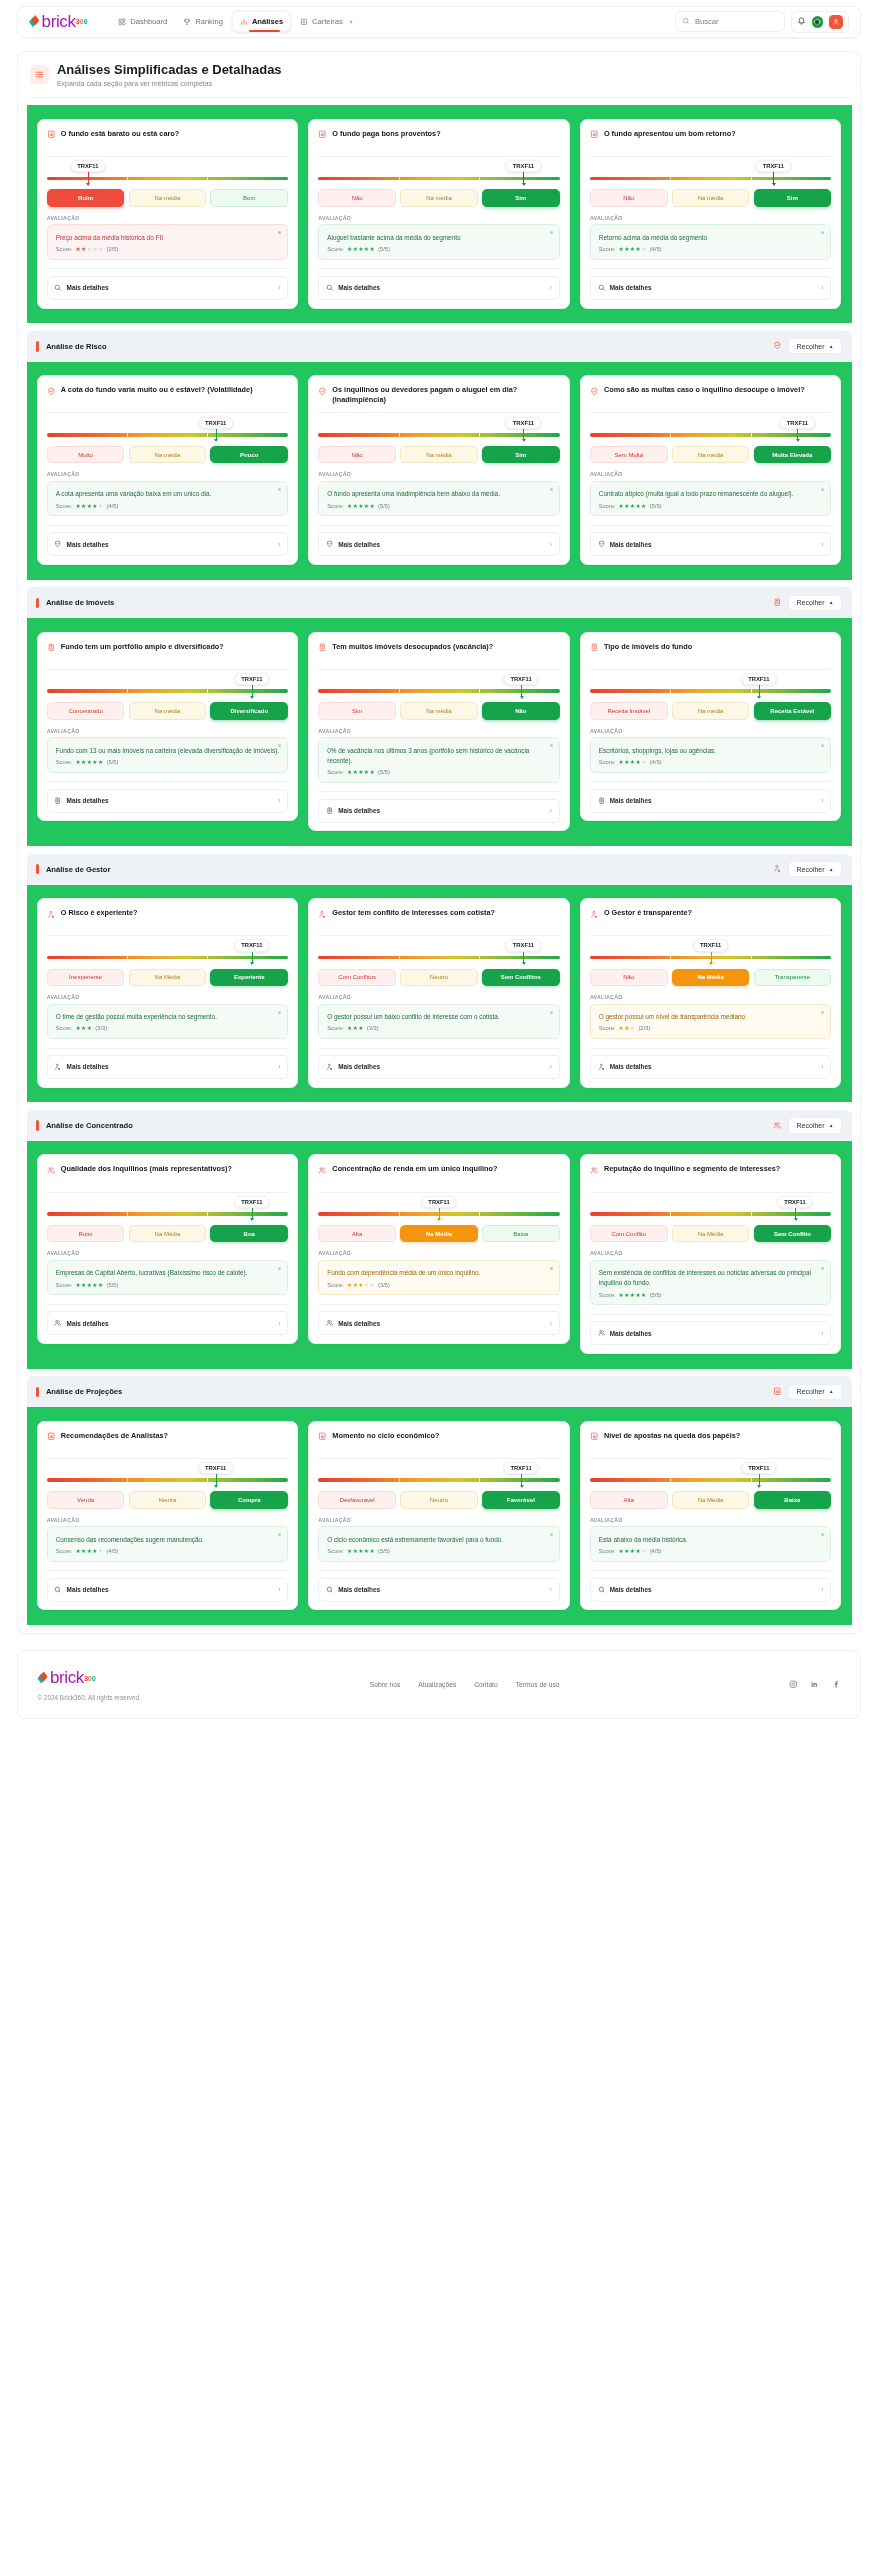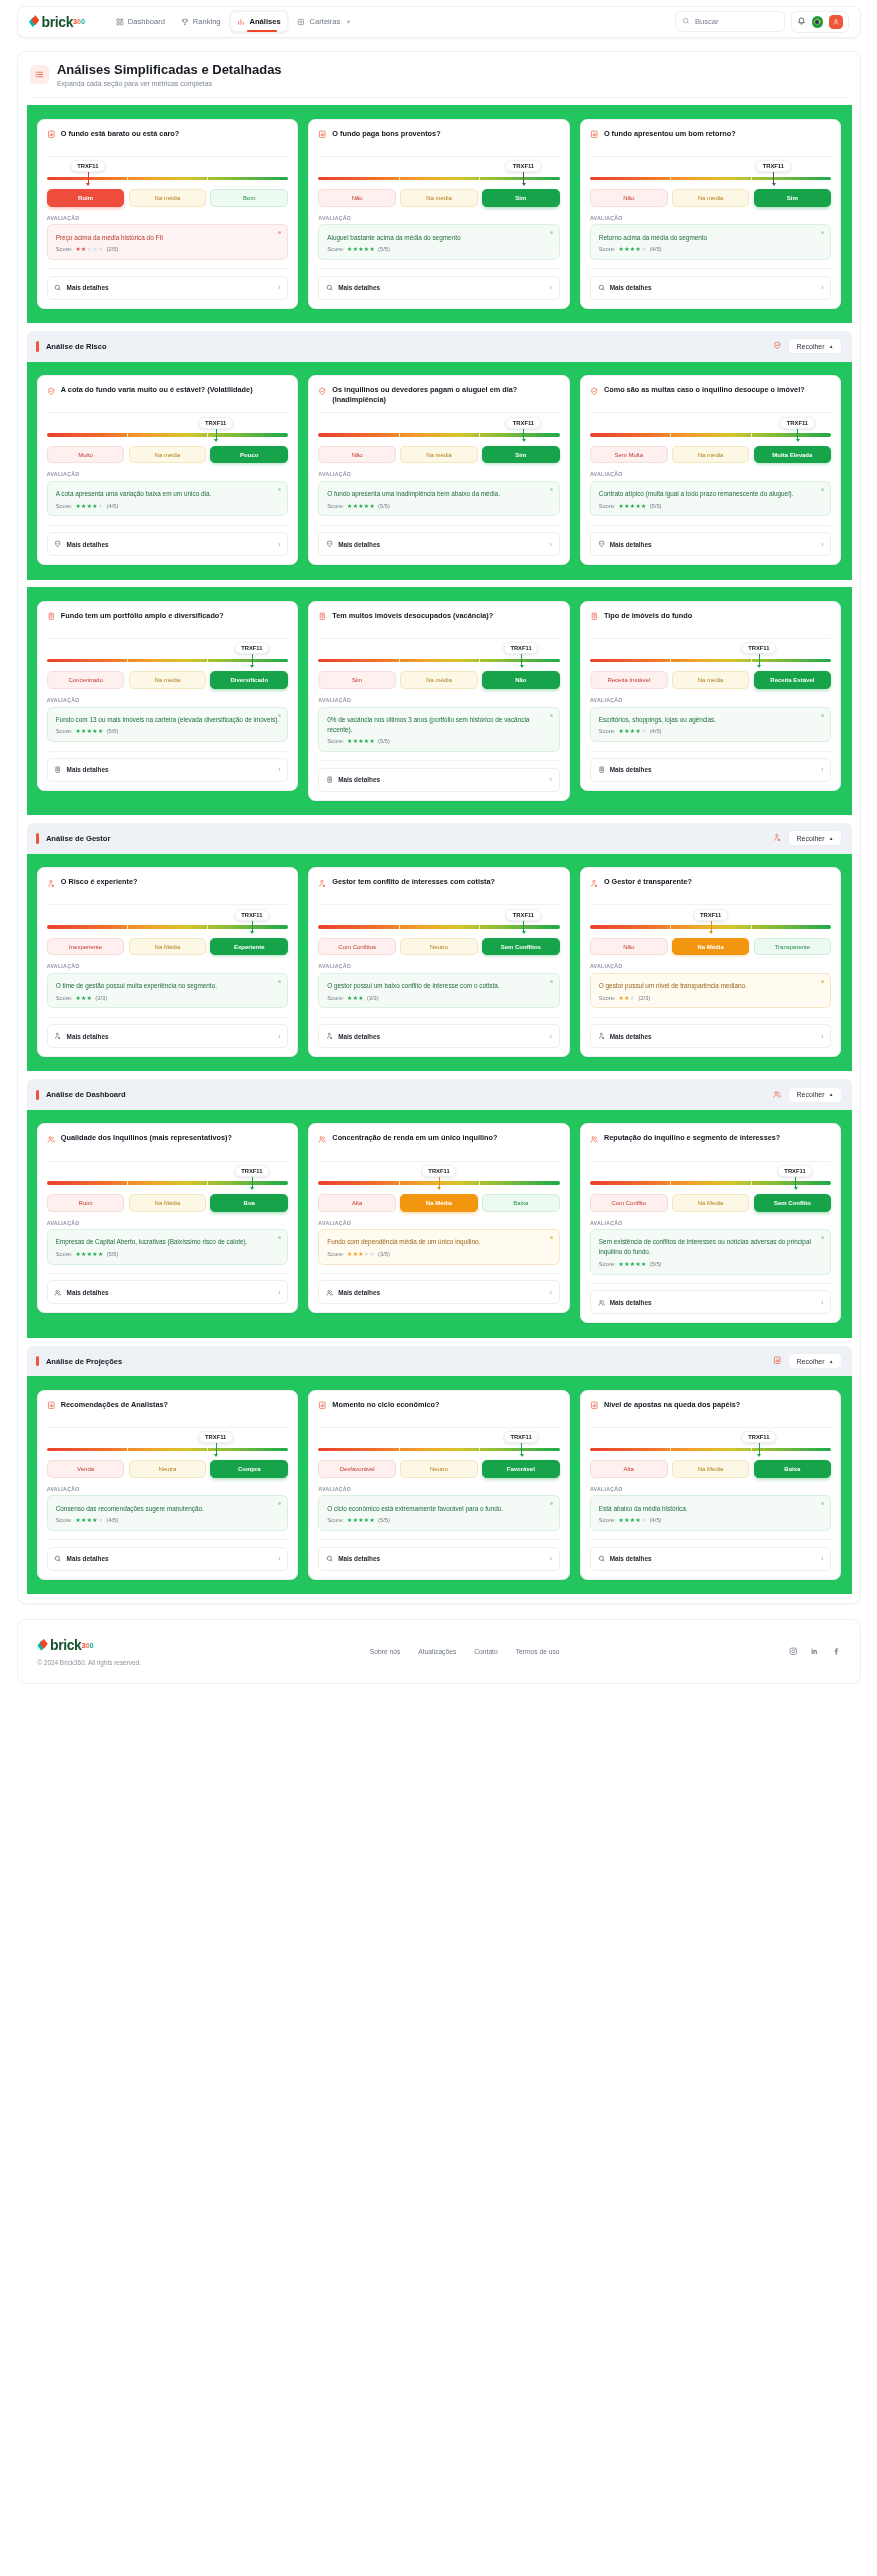--- a/index.html
+++ b/index.html
@@ -29,21 +29,21 @@
   .logo-mark .d1 {
     position: absolute; left: 0; top: 1.8px; width: 7.9px; height: 10.3px;
     background: #00b9b0;
     clip-path: polygon(50% 0, 100% 50%, 50% 100%, 0 50%);
   }
   .logo-mark .d2 {
     position: absolute; left: 2.4px; top: 0px; width: 7.9px; height: 10.3px;
     background: #ef4726;
     clip-path: polygon(50% 0, 100% 50%, 50% 100%, 0 50%);
   }
-  .logo-text { font-size: 14px; font-weight: 700; letter-spacing: -0.4px; color: #14532d; }
+  .logo-text { font-size: 17px; font-weight: 400; letter-spacing: -0.4px; color: #a21caf; }
   .logo-360 { font-size: 7.3px; font-weight: 700; letter-spacing: -0.1px; }
   .logo-360 .c3 { color: #ef4726; }
   .logo-360 .c6 { color: #f08a5d; }
   .logo-360 .c0 { color: #00b9b0; }
 
   .mainnav { display: flex; align-items: center; gap: 2.4px; }
   .navitem {
     display: flex; align-items: center; gap: 4.2px;
     padding: 4.8px 6.7px; border-radius: 5.5px;
     font-size: 7.6px; color: #6b7480; font-weight: 500;
@@ -663,20 +663,34 @@
                     <path d="M12 3l7 3v6c0 4.2-2.9 7.7-7 9-4.1-1.3-7-4.8-7-9V6l7-3z"></path>
                     <path d="M9 12l2 2 4-4" stroke-linecap="round"></path>
                   </svg></span>
       <span class="lbl">Mais detalhes</span>
       <span class="arr">›</span>
     </div>
   </div>
     </div>
   </div>
   <div class="section">
+    <div class="section-head">
+      <span class="section-bar"></span>
+      <span class="section-title">Análise de Imóveis</span>
+      <span class="section-head-right">
+        <span><svg width="8.5" height="8.5" viewBox="0 0 24 24" fill="none" stroke="#ef4726" stroke-width="1.8">
+                  <rect x="6" y="3" width="12" height="18" rx="2"></rect>
+                  <path d="M10 7h1M13 7h1M10 11h1M13 11h1M10 15h1M13 15h1" stroke-linecap="round"></path>
+                </svg></span>
+        <span class="collapse-btn">
+          <span>Recolher</span>
+          <span class="car">▲</span>
+        </span>
+      </span>
+    </div>
     <div class="cards">
 
   <div class="card">
     <div class="card-head">
       <span class="ic"><svg width="8.5" height="8.5" viewBox="0 0 24 24" fill="none" stroke="#ef4726" stroke-width="1.8">
                     <rect x="6" y="3" width="12" height="18" rx="2"></rect>
                     <path d="M10 7h1M13 7h1M10 11h1M13 11h1M10 15h1M13 15h1" stroke-linecap="round"></path>
                   </svg></span>
       <div class="card-q">Fundo tem um portfólio amplo e diversificado?</div>
     </div>
@@ -1002,21 +1016,21 @@
                   </svg></span>
       <span class="lbl">Mais detalhes</span>
       <span class="arr">›</span>
     </div>
   </div>
     </div>
   </div>
   <div class="section">
     <div class="section-head">
       <span class="section-bar"></span>
-      <span class="section-title">Análise de Dashboard</span>
+      <span class="section-title">Análise de Concentrado</span>
       <span class="section-head-right">
         <span><svg width="8.5" height="8.5" viewBox="0 0 24 24" fill="none" stroke="#ef4726" stroke-width="1.8">
                   <circle cx="9" cy="8" r="3.2"></circle>
                   <path d="M3 20c0-3.3 2.7-6 6-6s6 2.7 6 6" stroke-linecap="round"></path>
                   <path d="M16 5.5a3 3 0 0 1 0 5.6" stroke-linecap="round"></path>
                   <path d="M17.5 14.3c2 .8 3.5 2.7 3.5 5.2" stroke-linecap="round"></path>
                 </svg></span>
         <span class="collapse-btn">
           <span>Recolher</span>
           <span class="car">▲</span>

